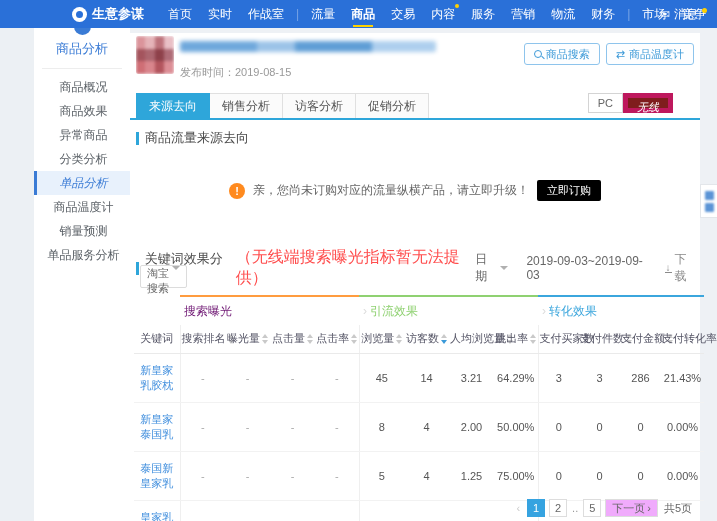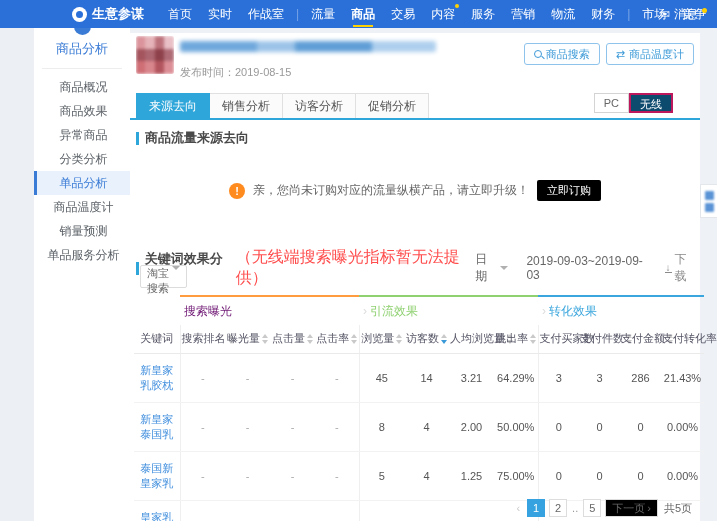--- a/index.html
+++ b/index.html
@@ -34,21 +34,21 @@
   .top-strip { position:absolute; left:130px; top:28px; width:587px; height:5px; background:#eef1f5; }
 
   
   .sidebar { position:absolute; left:34px; top:28px; width:96px; height:493px; background:#fff; }
   .sidebar-avatar { position:absolute; left:40px; top:-10px; width:17px; height:17px; border-radius:50%;
             background:#3a7bd5; z-index:5; }
   .sidebar-title { margin-top:12px; text-align:center; color:#3a7bd5; font-size:13px; }
   .sidebar-divider { height:1px; background:#ededed; margin:10px 8px 6px 8px; }
   .side-item { height:24px; line-height:24px; text-align:center; color:#5a6066; cursor:pointer;
             border-left:3px solid transparent; }
-  .side-item.active { background:#e8f1fc; border-left-color:#3a7bd5; color:#3a7bd5; }
+  .side-item.active { background:#e8f1fc; border-left-color:#3a7bd5; color:#3a7bd5;font-style:italic; }
 
   
   .card { position:absolute; left:130px; top:33px; width:570px; height:488px; background:#fff; }
 
   .product-thumb { position:absolute; left:6px; top:3px; width:38px; height:38px; overflow:hidden;
             border-radius:2px; }
   .thumb-mosaic { width:100%; height:100%; filter:blur(1.5px);
             background:
               linear-gradient(90deg,#e8b8bc 25%,#f3dfe0 25% 50%,#c98f96 50% 75%,#f7eef0 75%),
               linear-gradient(#f0cdd2 33%,#b4747e 33% 66%,#e3989f 66%);
@@ -69,26 +69,26 @@
   .tabbar { position:absolute; left:0; top:60px; width:570px; height:27px;
             border-bottom:2px solid #2ea6da; }
   .tabs { position:absolute; left:6px; bottom:0; display:flex; }
   .tab { height:25px; line-height:25px; padding:0 12px; font-size:12px; color:#555; cursor:pointer;
             background:#fbfbfb; border:1px solid #e0e0e0; border-bottom:none; border-left:none; }
   .tab:first-child { border-left:1px solid #e0e0e0; }
   .tab.active { background:#2ea6da; color:#fff; border-color:#2ea6da; }
   .device-toggle { position:absolute; right:27px; bottom:5px; display:flex; cursor:pointer; }
   .dev-btn { height:20px; line-height:18px; padding:0 9px; font-size:11px; }
   .dev-pc { background:#fff; border:1px solid #d4d4d4; color:#666; }
-  .dev-wireless { background:#0c4a6e; border:2px solid #be185d; color:#fff; }
+  .dev-wireless { background:#7f1d1d; border:5px solid #be185d; color:#fff;font-style:italic; }
 
   
   .section-head { display:flex; align-items:center; gap:6px; }
   .sec-bar { width:3px; height:13px; background:#2ea6da; }
-  .sec-title { font-size:13px; color:#4a4a4a;font-weight:bold; }
+  .sec-title { font-size:13px; color:#4a4a4a; }
   .sec-note { font-size:16px; color:#ff4d4d; }
   .section1 { position:absolute; left:6px; top:96px; }
 
   
   .notice { position:absolute; left:0; top:147px; width:570px; display:flex; align-items:center;
             justify-content:center; gap:8px; }
   .warn-icon { width:16px; height:16px; border-radius:50%; background:#ff8a1e; color:#fff;
             font-size:11px; font-weight:bold; text-align:center; line-height:16px; flex:none; }
   .notice-text { font-size:12px; color:#666; }
   .order-btn { background:#000000; color:#fff; font-size:11px; height:21px; line-height:21px;
@@ -132,21 +132,21 @@
   td.dash { color:#aaa; }
 
   
   .pagination { position:absolute; right:8px; top:466px; display:flex; align-items:center; gap:4px;
             font-size:11px; color:#666; }
   .pg-prev { color:#ccc; padding:0 3px; cursor:pointer; }
   .pg-box { min-width:18px; height:18px; line-height:16px; text-align:center; border:1px solid #ddd;
             background:#fff; padding:0 3px; cursor:pointer; }
   .pg-box.active { background:#36a3e0; border-color:#36a3e0; color:#fff; }
   .pg-dots { color:#999; padding:0 1px; }
-  .pg-next { height:18px; line-height:16px; border:1px solid #ddd; background:#000000; padding:0 6px;
+  .pg-next { height:18px; line-height:16px; border:1px solid #ddd; background:#f0abfc; padding:0 6px;
             cursor:pointer; display:flex; align-items:center; gap:2px; }
   .pg-total { margin-left:2px; color:#666; }
 
   
   .float-tab { position:absolute; left:700px; top:184px; width:17px; height:34px; background:#fff;
             border:1px solid #e3e6ea; border-right:none; display:flex; flex-direction:column;
             align-items:center; justify-content:center; gap:3px; cursor:pointer; }
   .float-tab i { display:block; width:9px; height:9px; background:#5b94d6; border-radius:1px;
             filter:blur(1px); }
 </style>

